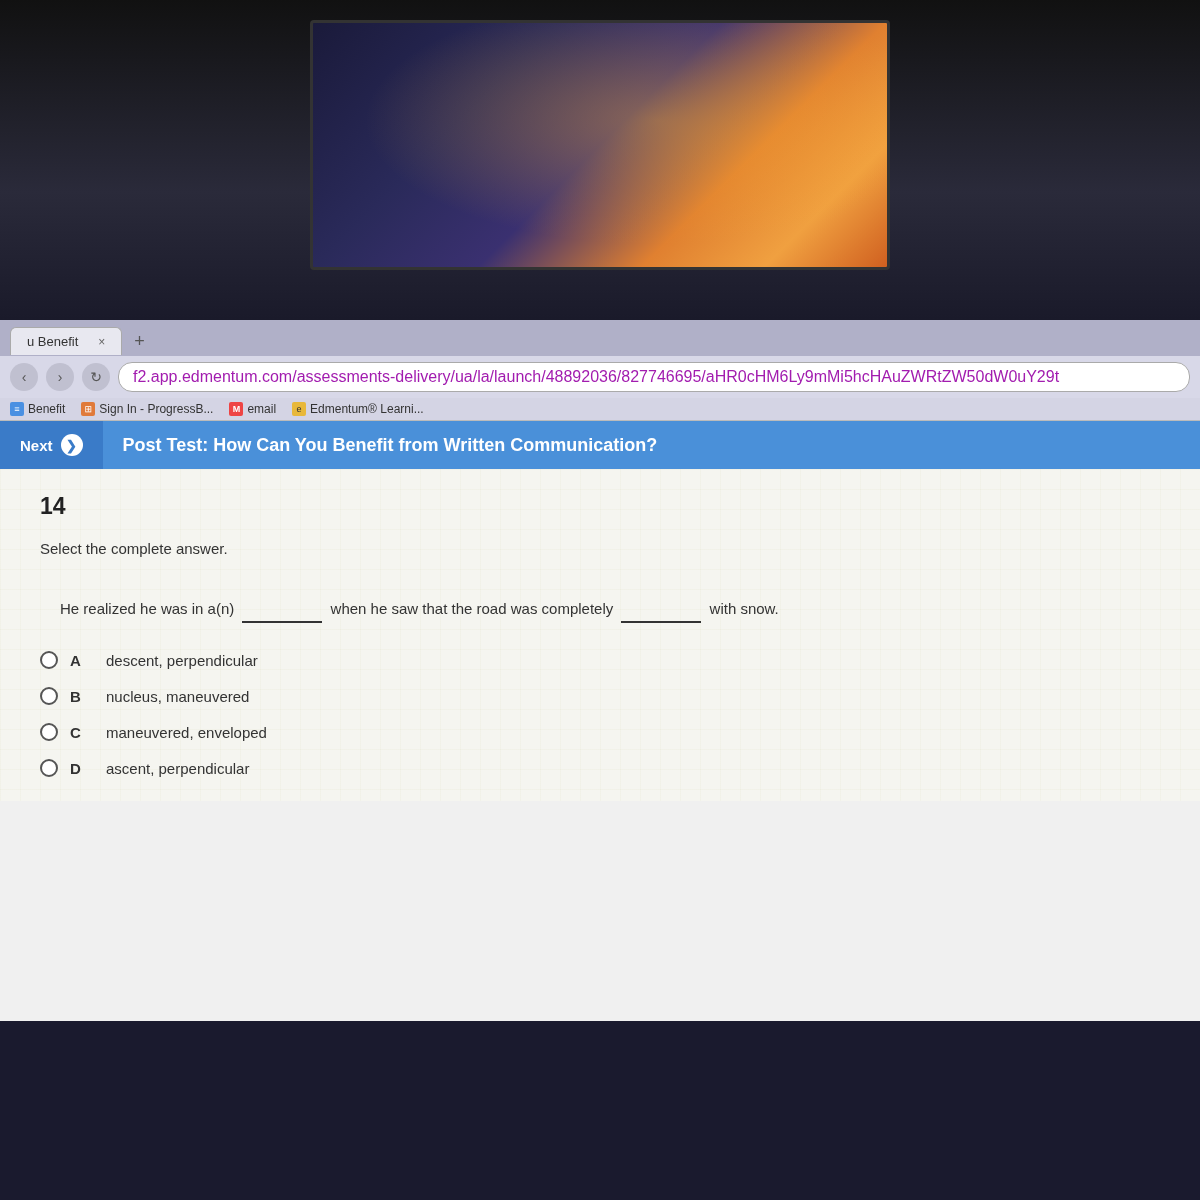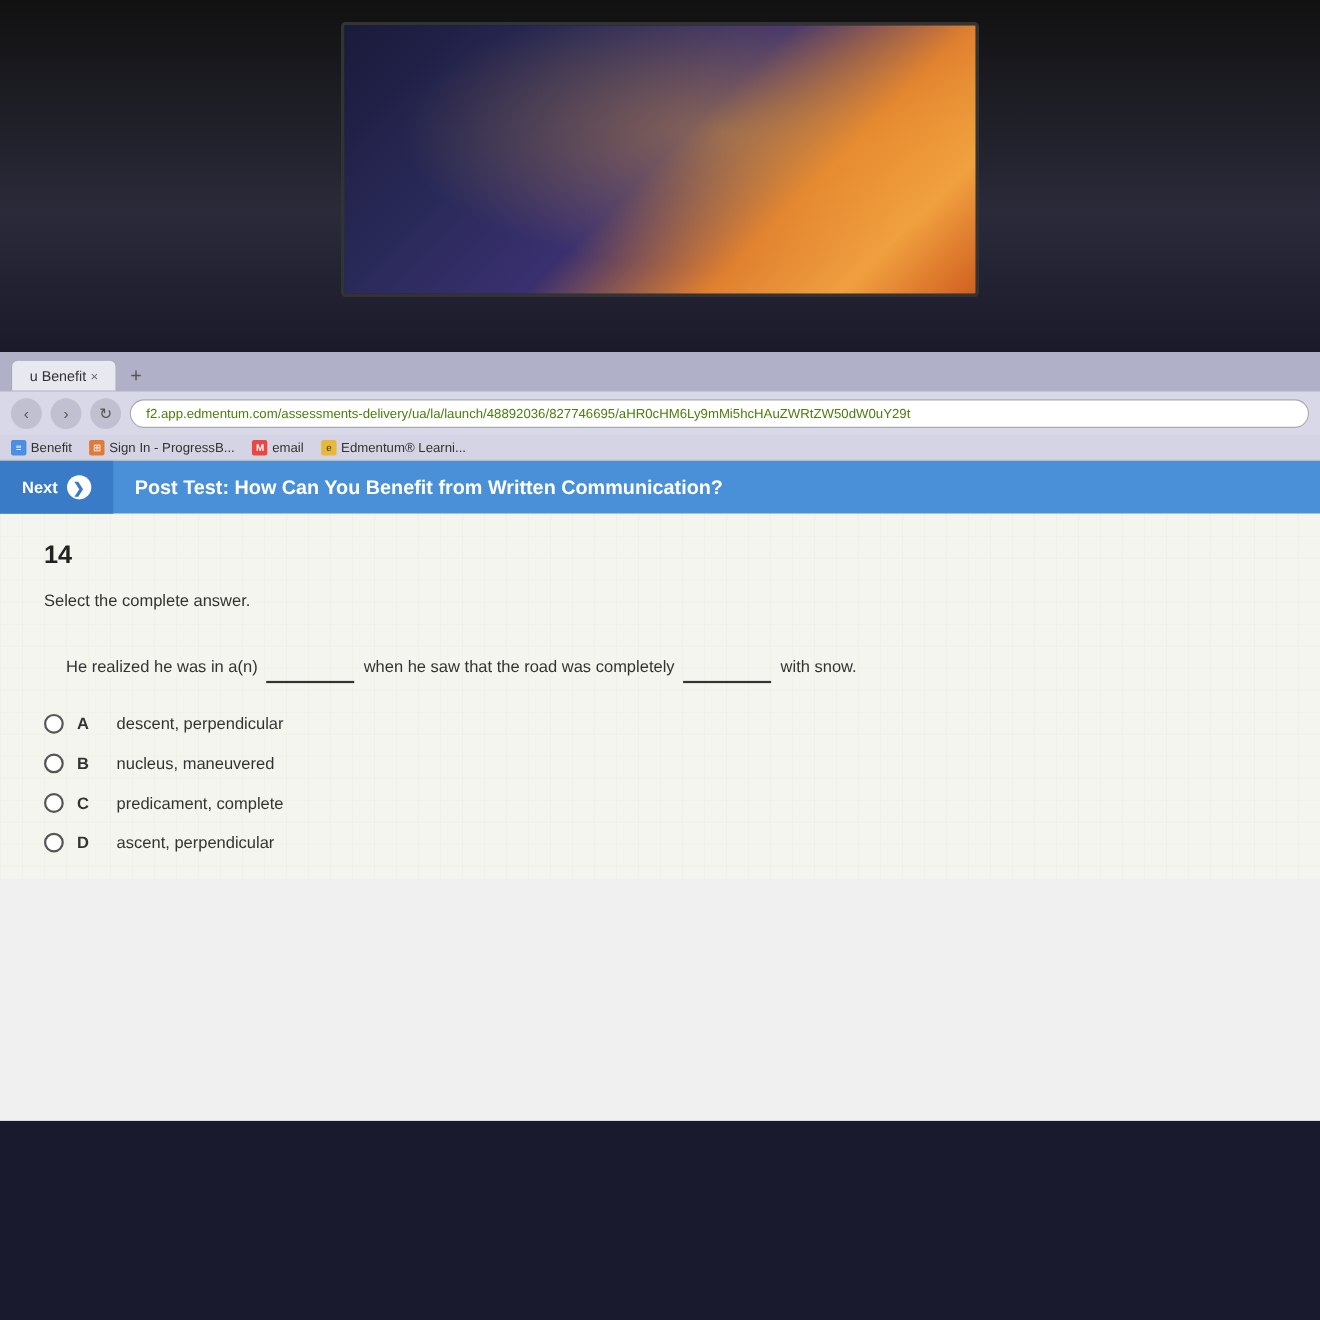--- a/index.html
+++ b/index.html
@@ -56,21 +56,21 @@
     }
 
     .tab {
       background: #e8e8f0;
       border-radius: 6px 6px 0 0;
       padding: 6px 16px;
       font-size: 13px;
       color: #333;
       display: flex;
       align-items: center;
-      gap: 4px;
+      gap: 20px;
       border: 1px solid #aaa;
       border-bottom: none;
     }
 
     .tab-close {
       color: #666;
       font-size: 12px;
       cursor: pointer;
     }
 
@@ -103,22 +103,22 @@
       font-size: 14px;
       color: #555;
       cursor: pointer;
     }
 
     .address-bar {
       flex: 1;
       background: white;
       border-radius: 14px;
       padding: 5px 14px;
-      font-size: 12px;
-      color: #4d7c0f;
+      font-size: 16px;
+      color: #a21caf;
       border: 1px solid #aaa;
       white-space: nowrap;
       overflow: hidden;
       text-overflow: ellipsis;
     }
 
     .bookmarks-bar {
       display: flex;
       align-items: center;
       background: #d4d4e4;
@@ -366,21 +366,21 @@
         <span class="option-text">descent, perpendicular</span>
       </li>
       <li class="option-item">
         <div class="radio-circle"></div>
         <span class="option-label">B</span>
         <span class="option-text">nucleus, maneuvered</span>
       </li>
       <li class="option-item">
         <div class="radio-circle"></div>
         <span class="option-label">C</span>
-        <span class="option-text">predicament, complete</span>
+        <span class="option-text">maneuvered, enveloped</span>
       </li>
       <li class="option-item">
         <div class="radio-circle"></div>
         <span class="option-label">D</span>
         <span class="option-text">ascent, perpendicular</span>
       </li>
     </ul>
 
   </div>
 </div>

